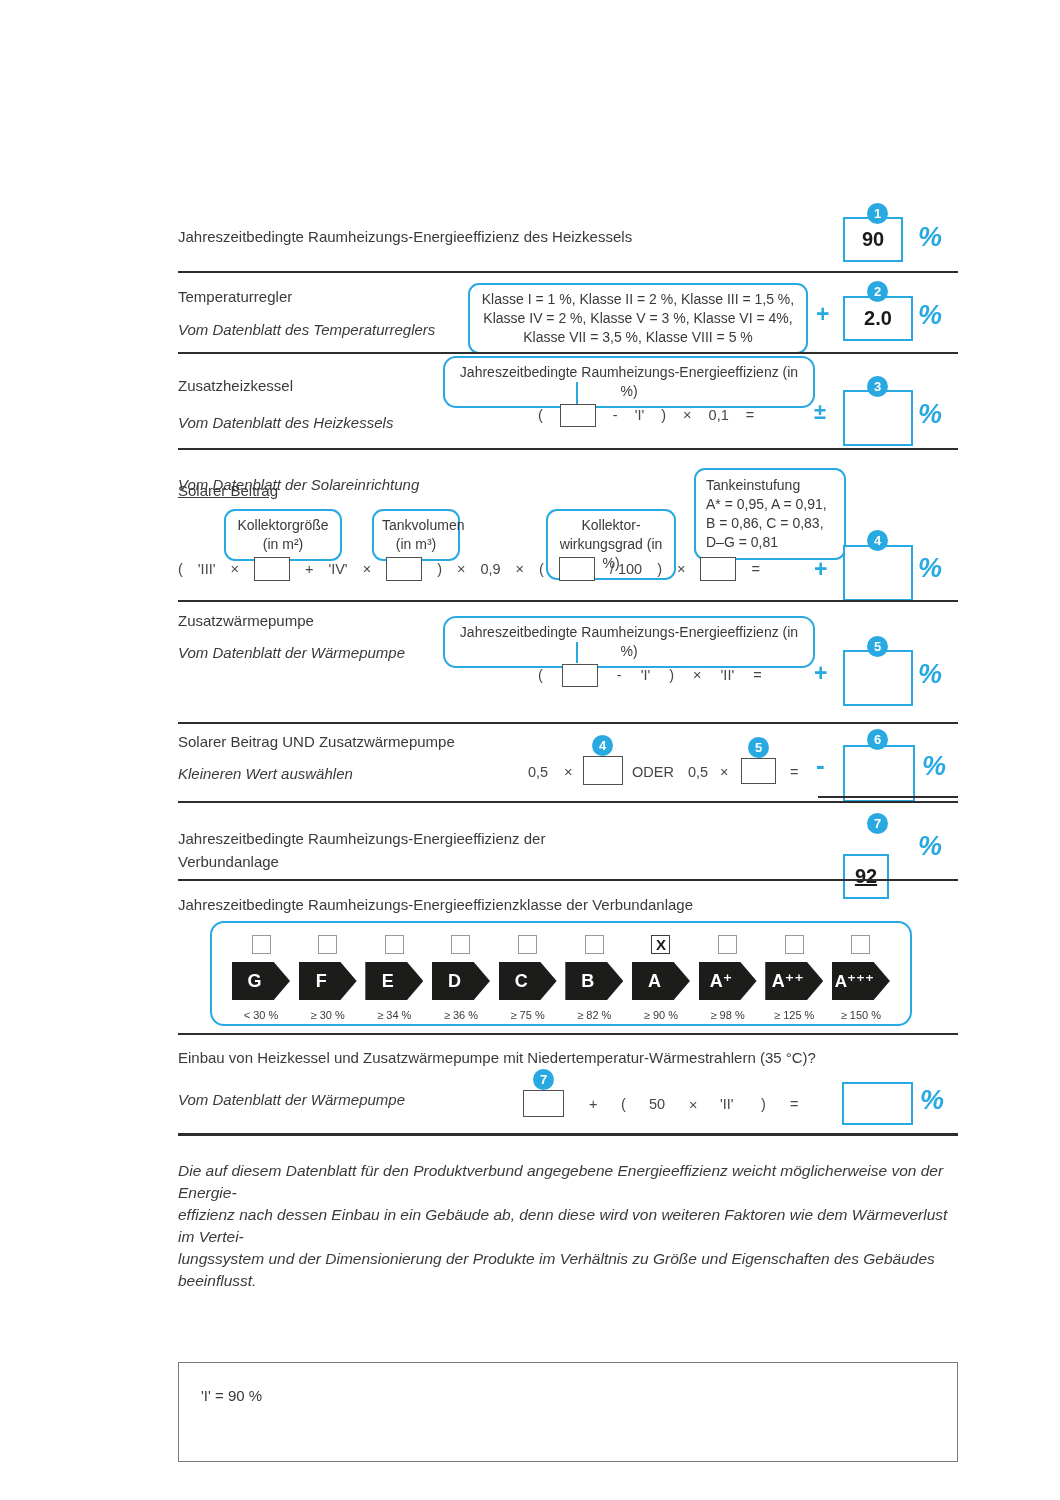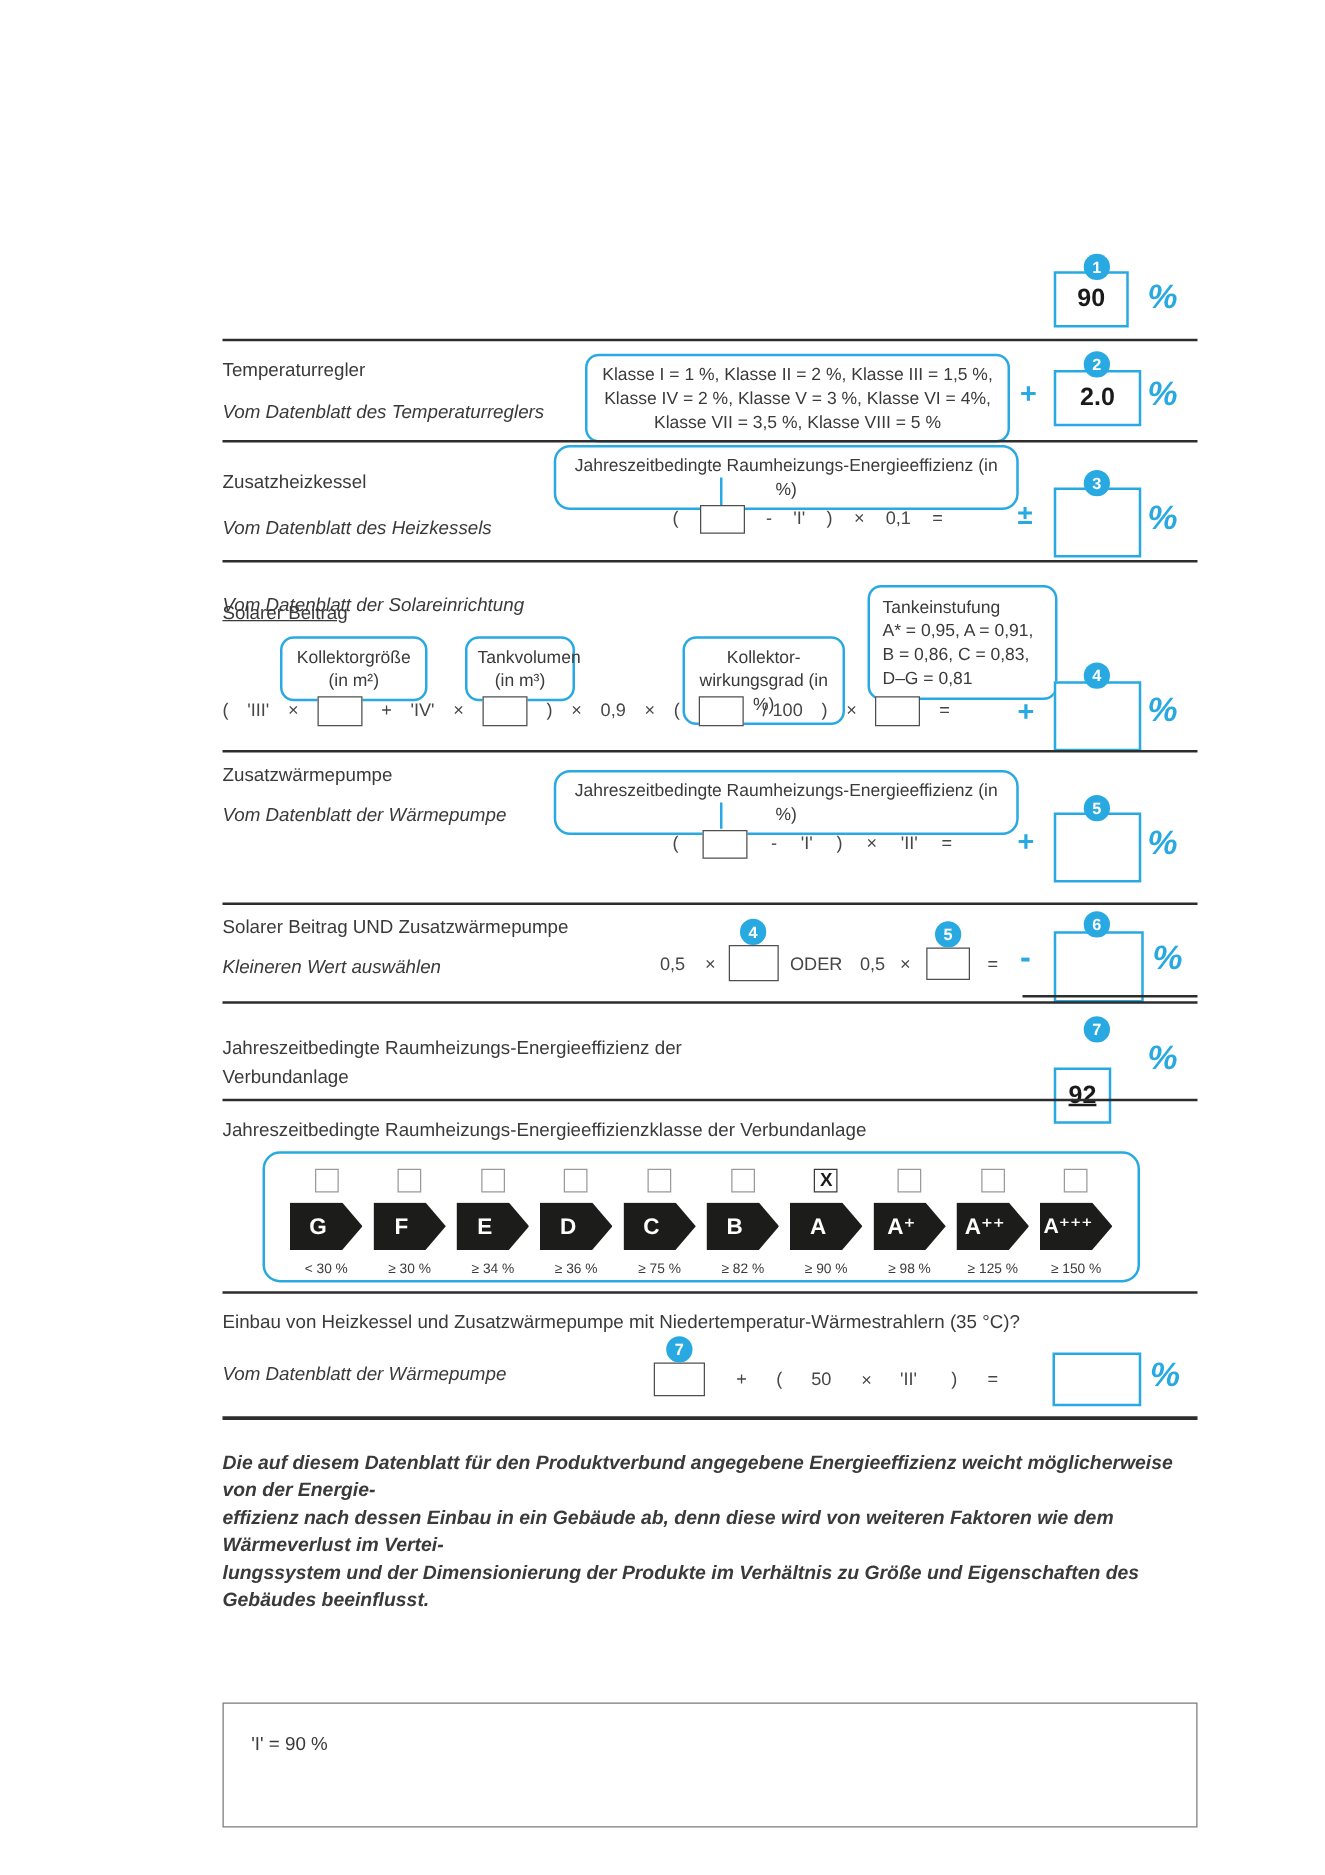--- a/index.html
+++ b/index.html
@@ -35,20 +35,21 @@
          clip-path:polygon(0 0,72% 0,100% 50%,72% 100%,0 100%);margin-bottom:9px;}
   .threshold{font-size:11px;color:#3a3a3a;white-space:nowrap;}
   .disclaimer{position:absolute;font-style:italic;font-size:15.5px;line-height:1.42;color:#3a3a3a;}
   .footnote-box{position:absolute;border:1px solid #7a7a7a;box-sizing:border-box;background:#fff;}
 </style>
 </head>
 <body>
 
 <div class="page">
 
+  <div class="abs sec-label" style="left:178px;top:228px;">Jahreszeitbedingte Raumheizungs-Energieeffizienz des Heizkessels</div>
   <div class="result-box" style="left:843px;top:217px;width:60px;height:45px;">90</div>
   <div class="badge" style="left:867px;top:203px;">1</div>
   <div class="pct" style="left:918px;top:222px;">%</div>
   <div class="sep" style="left:178px;top:271px;width:780px;"></div>
 
   <div class="abs sec-title" style="left:178px;top:288px;">Temperaturregler</div>
   <div class="abs source" style="left:178px;top:321px;">Vom Datenblatt des Temperaturreglers</div>
   <div class="bubble" style="left:468px;top:283px;width:340px;">
     <div>Klasse I = 1 %, Klasse II = 2 %, Klasse III = 1,5 %,</div>
     <div>Klasse IV = 2 %, Klasse V = 3 %, Klasse VI = 4%,</div>
@@ -242,21 +243,21 @@
   <div class="abs ftok" style="left:621px;top:1096px;">(</div>
   <div class="abs ftok" style="left:649px;top:1096px;">50</div>
   <div class="abs ftok" style="left:689px;top:1097px;">×</div>
   <div class="abs ftok" style="left:720px;top:1096px;">'II'</div>
   <div class="abs ftok" style="left:761px;top:1096px;">)</div>
   <div class="abs ftok" style="left:790px;top:1096px;">=</div>
   <div class="result-box" style="left:842px;top:1082px;width:71px;height:43px;"></div>
   <div class="pct" style="left:920px;top:1085px;">%</div>
   <div class="sep sep-thick" style="left:178px;top:1133px;width:780px;"></div>
 
-  <div class="disclaimer" style="left:178px;top:1160px;width:784px;font-weight:bold;">
+  <div class="disclaimer" style="left:178px;top:1160px;width:784px;">
     <div>Die auf diesem Datenblatt für den Produktverbund angegebene Energieeffizienz weicht möglicherweise von der Energie-</div>
     <div>effizienz nach dessen Einbau in ein Gebäude ab, denn diese wird von weiteren Faktoren wie dem Wärmeverlust im Vertei-</div>
     <div>lungssystem und der Dimensionierung der Produkte im Verhältnis zu Größe und Eigenschaften des Gebäudes beeinflusst.</div>
   </div>
 
   <div class="footnote-box" style="left:178px;top:1362px;width:780px;height:100px;">
     <div class="abs" style="left:22px;top:24px;font-size:15px;color:#3a3a3a;">'I' = 90 %</div>
   </div>
 
 </div>

